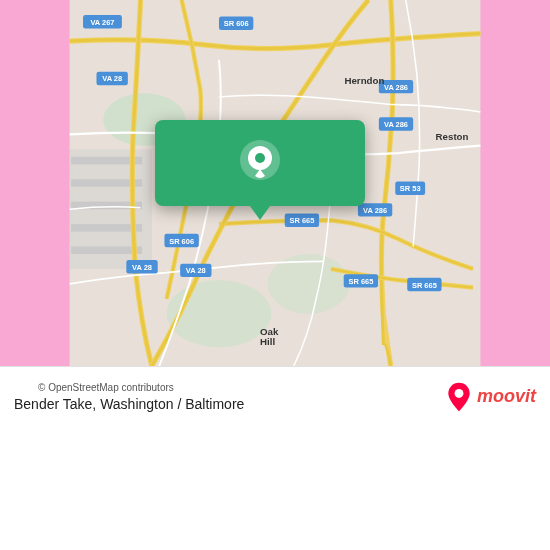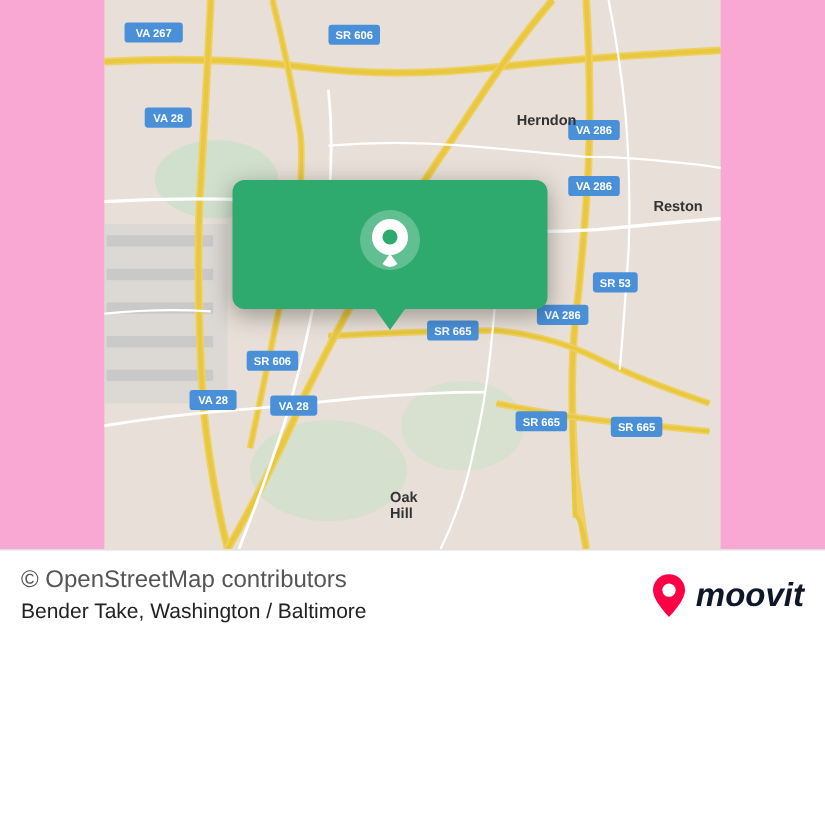--- a/index.html
+++ b/index.html
@@ -82,22 +82,23 @@
       padding: 0 14px;
       justify-content: space-between;
     }
 
     #bottom-left {
       display: flex;
       flex-direction: column;
     }
 
     #copyright-text {
-      font-size: 16px;
+      font-size: 10px;
       color: #555;
+      margin-left: 24px;
     }
 
     #location-text {
       font-size: 14px;
       color: #222;
       font-weight: 500;
       margin-top: 3px;
     }
 
     #moovit-logo {
@@ -105,23 +106,23 @@
       align-items: center;
       gap: 4px;
     }
 
     #moovit-pin {
       width: 28px;
       height: 32px;
     }
 
     #moovit-text {
-      font-size: 22px;
+      font-size: 18px;
       font-weight: bold;
-      color: #0f172a;
+      color: #ef4444;
       font-style: italic;
     }
   </style>
 </head>
 <body>
 
 <div id="map-container">
   <svg id="map-svg" viewBox="0 0 550 490" xmlns="http://www.w3.org/2000/svg">
 
     <rect width="550" height="490" fill="#e8e0d8"></rect>

